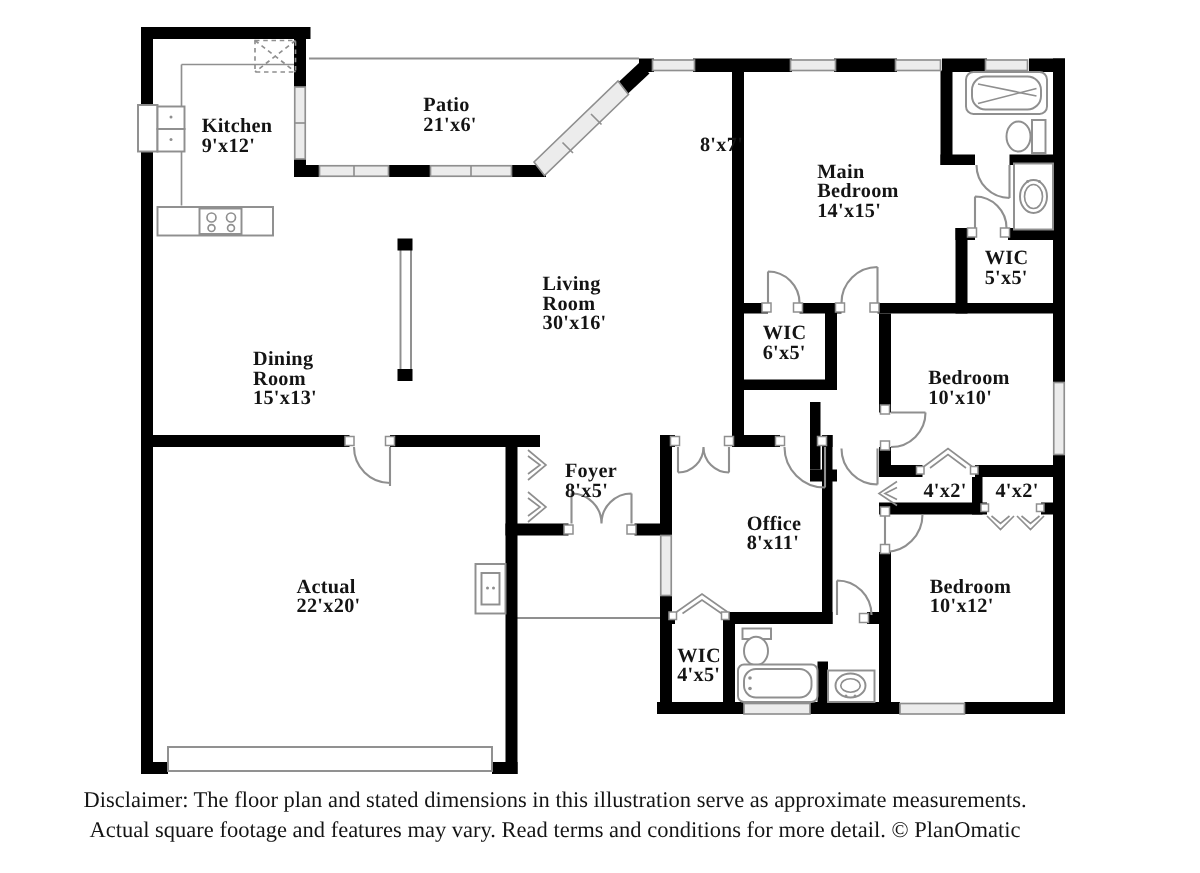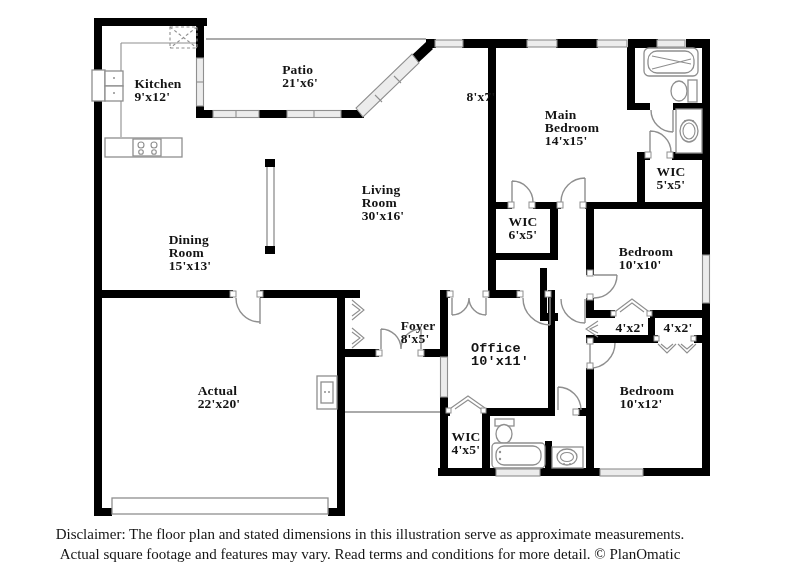--- a/index.html
+++ b/index.html
@@ -311,27 +311,27 @@
       <div class="room-label" style="left: 383px; top: 202px;">
         <span>Living</span>
         <span>Room</span>
         <span>30'x16'</span>
       </div>
       <div class="room-label" style="left: 190px; top: 224px; margin-top: 28px;">
         <span>Dining</span>
         <span>Room</span>
         <span>15'x13'</span>
       </div>
-      <div class="room-label" style="left: 418px; top: 320px; margin-top: 12px;">
+      <div class="room-label" style="left: 394px; top: 320px;">
         <span>Foyer</span>
         <span>8'x5'</span>
       </div>
-      <div class="room-label" style="left: 500px; top: 355px; font-family: Liberation Mono, monospace;">
+      <div class="room-label" style="left: 516px; top: 355px;">
         <span>Office</span>
-        <span>10'x11'</span>
+        <span>8'x11'</span>
       </div>
       <div class="room-label" style="left: 466px; top: 443px;">
         <span>WIC</span>
         <span>4'x5'</span>
       </div>
       <div class="room-label" style="left: 219px; top: 397px;">
         <span>Actual</span>
         <span>22'x20'</span>
       </div>
     </div>

